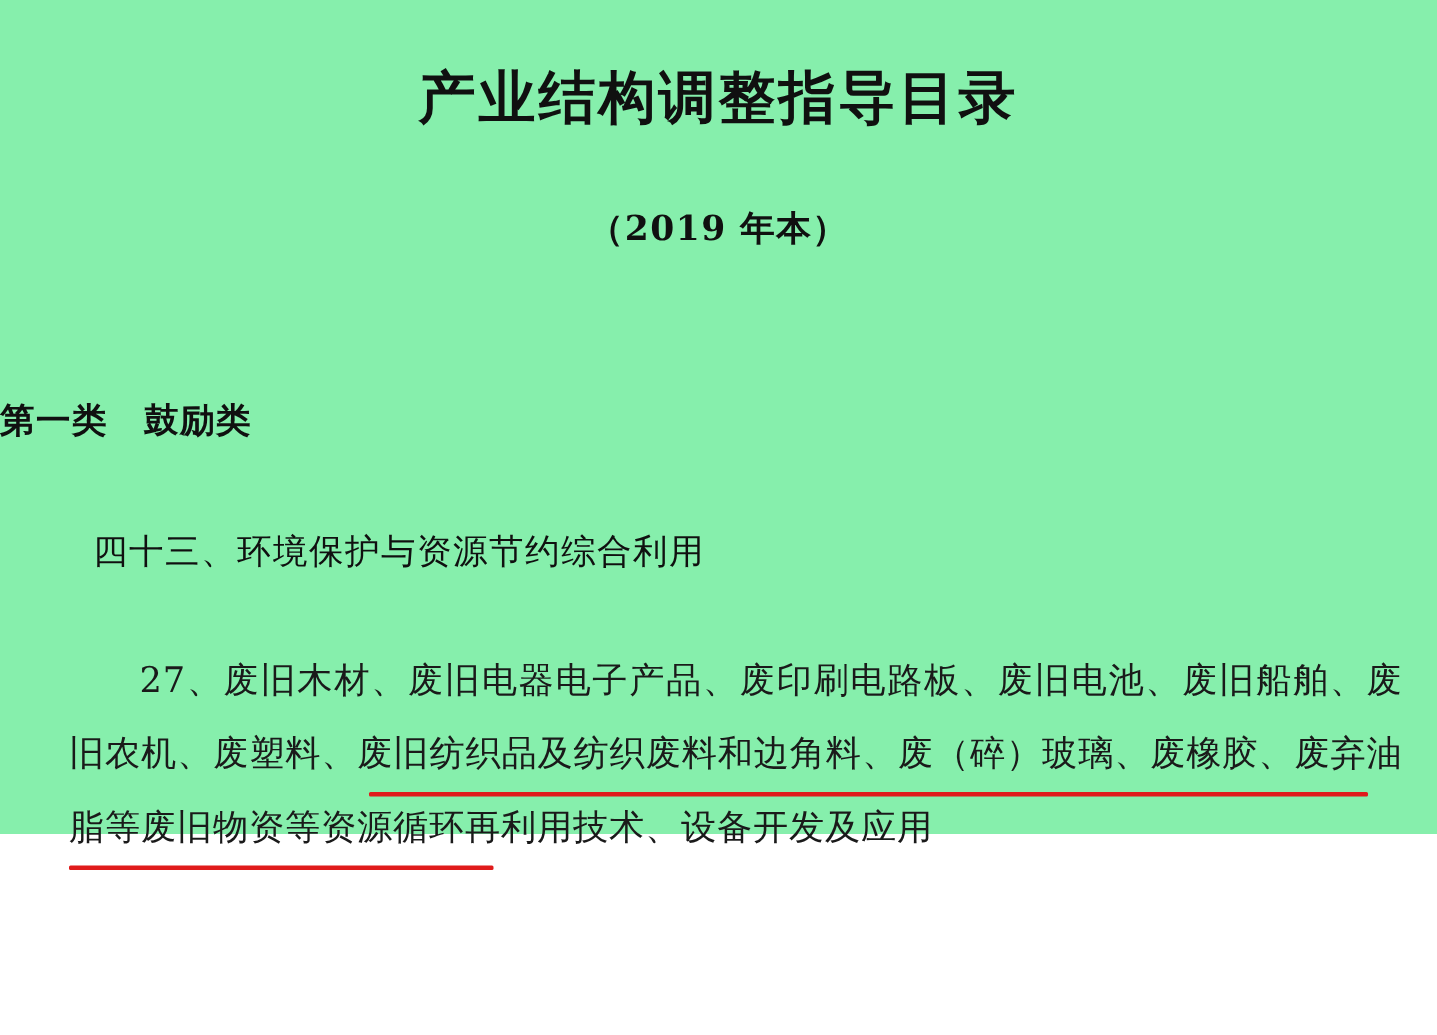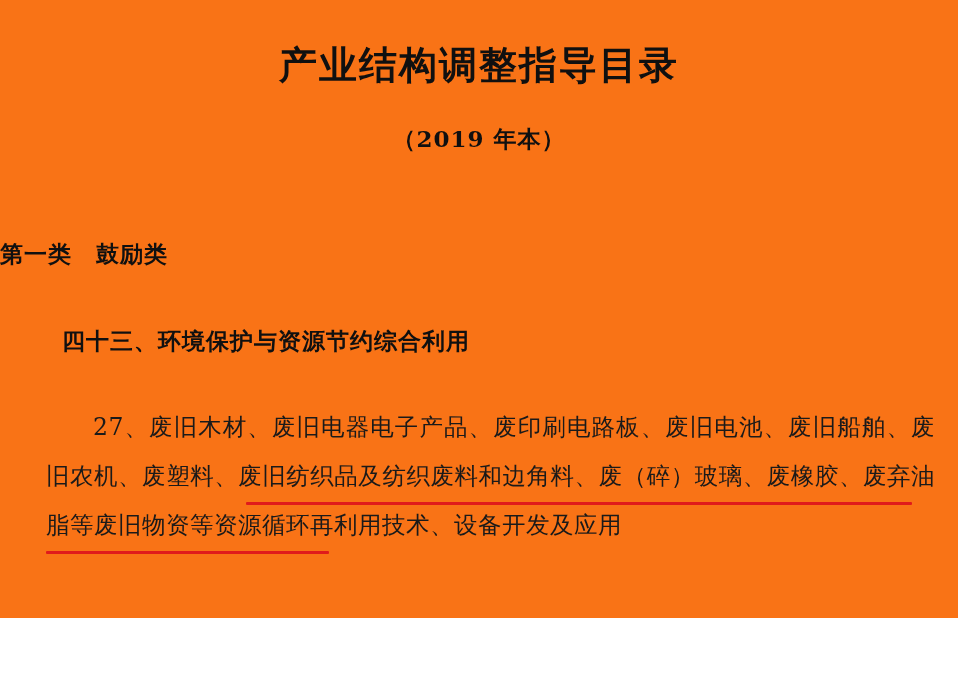--- a/index.html
+++ b/index.html
@@ -12,60 +12,60 @@
     width: 958px;
     height: 690px;
     overflow: hidden;
     font-family: "DejaVu Serif", "Liberation Serif", serif;
     color: #1a1a1a;
     position: relative;
   }
   .page {
     position: relative;
     width: 958px;
-    height: 618px;
-    background: #f97316;
+    height: 556px;
+    background: #86efac;
     box-sizing: border-box;
     padding: 0;
   }
   .doc-title {
     text-align: center;
     font-size: 38px;
     font-weight: bold;
     letter-spacing: 2px;
     margin: 0;
     padding-top: 42px;
     line-height: 1.2;
     color: #101010;
     font-family: "DejaVu Serif", "Liberation Serif", serif;
   }
   .doc-subtitle {
     text-align: center;
     font-size: 23px;
     font-weight: bold;
-    margin: 4px;
+    margin: 17px;
     padding-top: 32px;
     letter-spacing: 1px;
     color: #101010;
   }
   .section-category {
     font-size: 23px;
     font-weight: bold;
     margin: 0;
     padding-top: 80px;
     letter-spacing: 1px;
     color: #101010;
   }
   .section-category .gap {
     display: inline-block;
     width: 24px;
   }
   .section-heading {
     font-size: 23px;
-    font-weight: bold;
+    font-weight: normal;
     margin: 0;
     padding: 56px 0 0 62px;
     letter-spacing: 1px;
     color: #101010;
   }
   .body-block {
     position: relative;
     padding: 46px 23px 0 46px;
   }
   .body-text {

